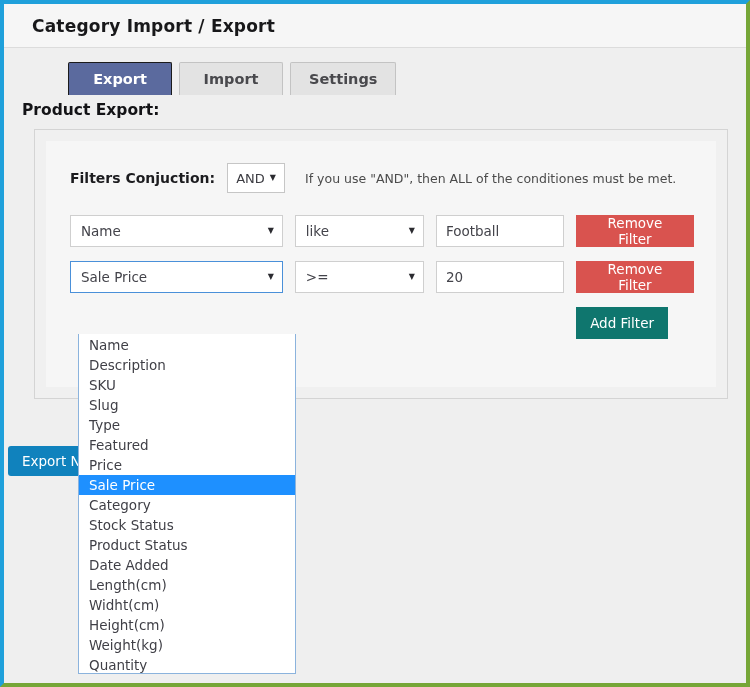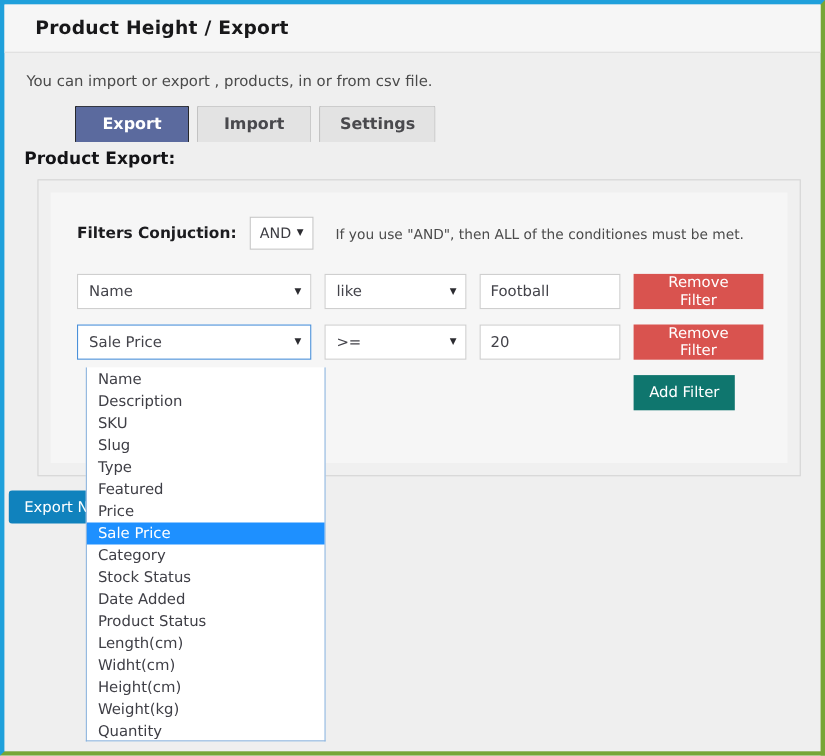--- a/index.html
+++ b/index.html
@@ -258,24 +258,23 @@
     background: #1e90ff;
     color: #ffffff;
   }
 </style>
 </head>
 <body>
 
 <div id="page">
 
   <div id="header-bar">
-    <div id="page-title">Product Height / Export</div>
+    <div id="page-title">Category Import / Export</div>
   </div>
 
-  <div id="intro-text">You can import or export , products, in or from csv file.</div>
 
   <div id="tabs">
     <div class="tab active">Export</div>
     <div class="tab">Import</div>
     <div class="tab">Settings</div>
   </div>
 
   <div id="section-title">Product Export:</div>
 
   <div id="outer-panel">
@@ -329,22 +328,22 @@
       <div class="dropdown-option">Name</div>
       <div class="dropdown-option">Description</div>
       <div class="dropdown-option">SKU</div>
       <div class="dropdown-option">Slug</div>
       <div class="dropdown-option">Type</div>
       <div class="dropdown-option">Featured</div>
       <div class="dropdown-option">Price</div>
       <div class="dropdown-option selected">Sale Price</div>
       <div class="dropdown-option">Category</div>
       <div class="dropdown-option">Stock Status</div>
+      <div class="dropdown-option">Product Status</div>
       <div class="dropdown-option">Date Added</div>
-      <div class="dropdown-option">Product Status</div>
       <div class="dropdown-option">Length(cm)</div>
       <div class="dropdown-option">Widht(cm)</div>
       <div class="dropdown-option">Height(cm)</div>
       <div class="dropdown-option">Weight(kg)</div>
       <div class="dropdown-option">Quantity</div>
     </div>
 
 </div>
 
 </body></html>

